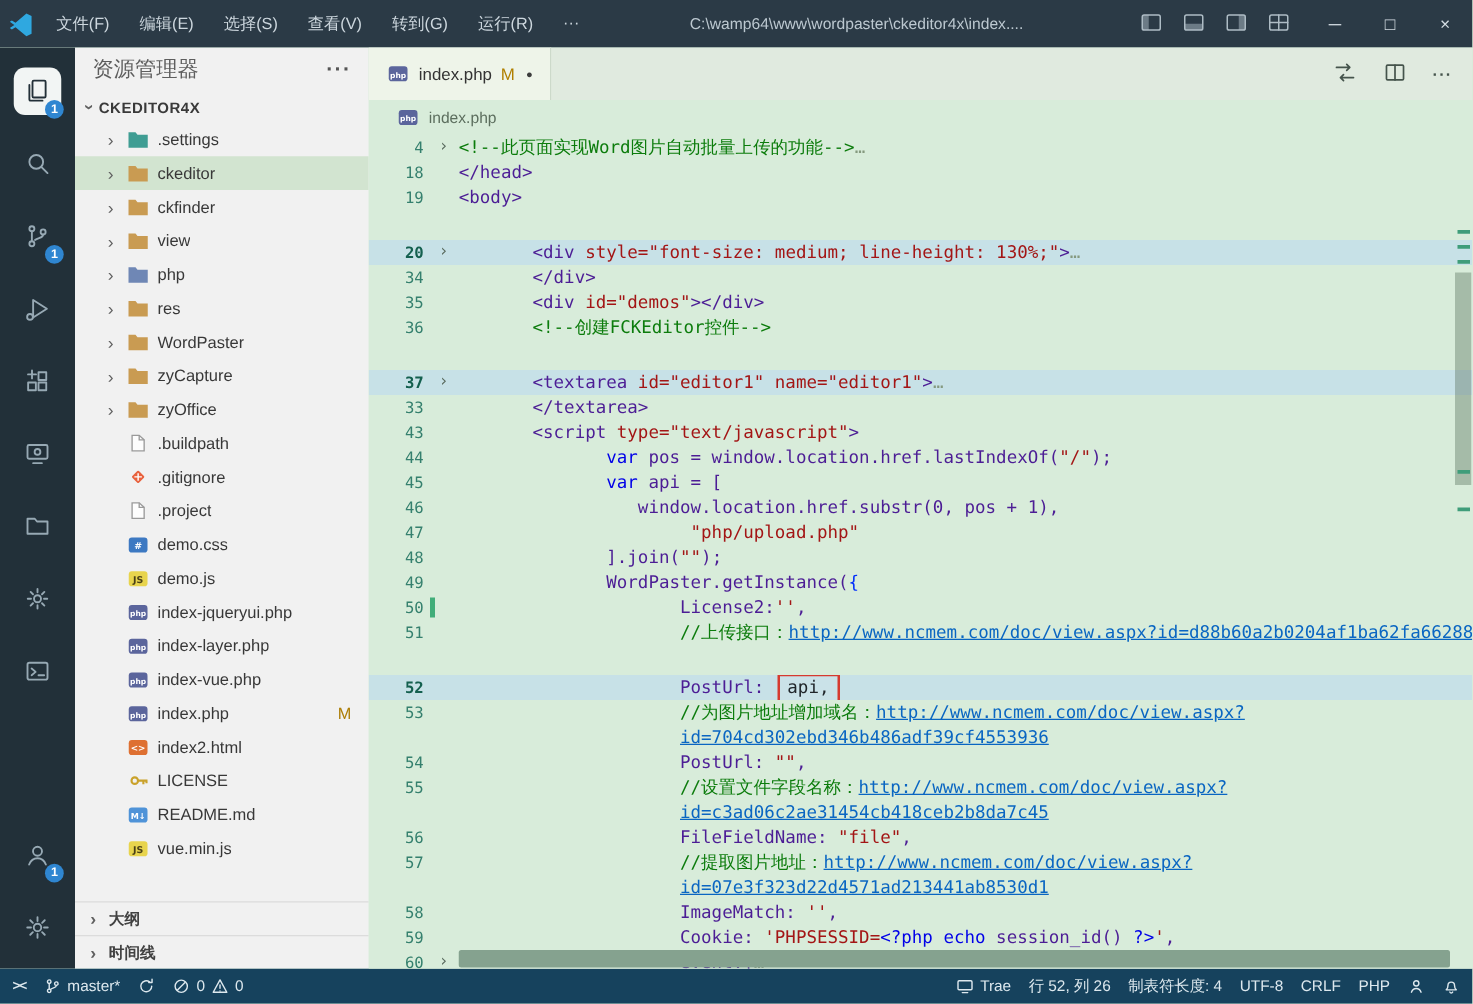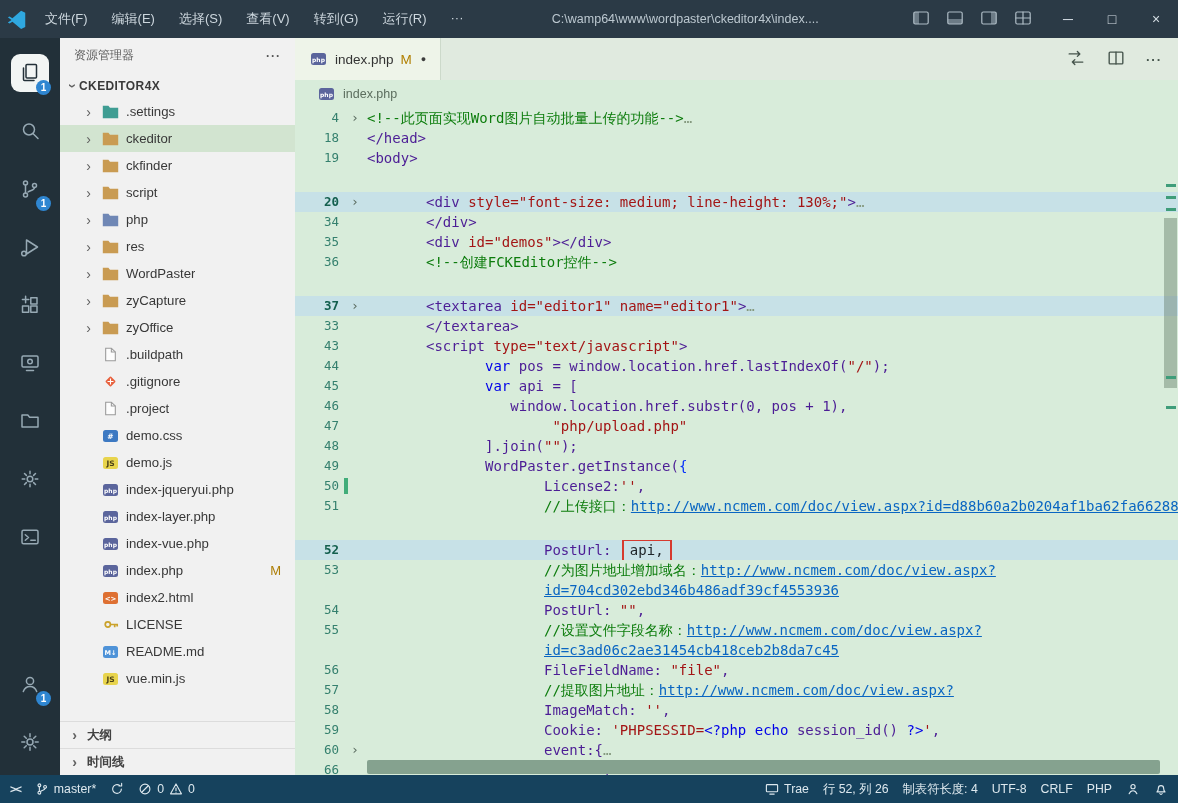--- a/index.html
+++ b/index.html
@@ -21,21 +21,21 @@
   .main { flex:1; display:flex; overflow:hidden; min-height:0; }
 
   .activitybar { width:60px; background:#223039; display:flex; flex-direction:column; align-items:center; padding-top:6px; flex:none; }
   .act-item { width:52px; height:58px; position:relative; display:flex; align-items:center; justify-content:center; color:#97a9b4; }
   .act-item .box { width:38px; height:38px; display:flex; align-items:center; justify-content:center; border-radius:9px; }
   .act-item.active .box { background:#f2f5f4; color:#233038; }
   .act-badge { position:absolute; right:5px; bottom:7px; min-width:15px; height:15px; border-radius:8px; background:#2f86d1; color:#fff; font-size:10px; display:flex; align-items:center; justify-content:center; font-weight:bold; }
   .act-bottom { margin-top:auto; margin-bottom:4px; }
 
   .sidebar { width:235px; background:#f1f1f1; color:#383838; display:flex; flex-direction:column; flex:none; overflow:hidden; }
-  .sb-header { height:35px; display:flex; align-items:center; padding:0 14px; color:#5e5e5e; font-size:12px; flex:none;text-align:center; }
+  .sb-header { height:35px; display:flex; align-items:center; padding:0 14px; color:#5e5e5e; font-size:17px; flex:none;text-align:center; }
   .sb-header .more { margin-left:auto; color:#555; letter-spacing:1px; font-weight:bold; }
   .root-row { display:flex; align-items:center; height:25px; font-weight:bold; font-size:12px; padding-left:6px; letter-spacing:.4px; color:#3a3a3a; }
   .tree-row { display:flex; align-items:center; height:27px; padding-left:22px; gap:6px; font-size:13.2px; }
   .tree-row.selected { background:#d2e4d0; }
   .chev { width:13px; color:#616161; font-size:14px; line-height:1; text-align:center; flex:none; }
   .chev.down { transform:rotate(90deg); }
   .t-icon { width:19px; display:flex; justify-content:center; align-items:center; flex:none; }
   .tree-label { white-space:nowrap; overflow:hidden; }
   .row-badge { margin-left:auto; margin-right:14px; color:#ad7e07; font-size:13px; }
   .sb-sections { margin-top:auto; }
@@ -270,21 +270,21 @@
             </span>
             <span class="tree-label">ckfinder</span>
           </div>
           <div class="tree-row">
             <span class="chev">›</span>
             <span class="t-icon">
               <svg width="17" height="14" viewBox="0 0 17 14">
                 <path d="M.8.8h5.6l1.6 2h8.2v10.4H.8z" fill="#c99b52"></path>
               </svg>
             </span>
-            <span class="tree-label">script</span>
+            <span class="tree-label">view</span>
           </div>
           <div class="tree-row">
             <span class="chev">›</span>
             <span class="t-icon">
               <svg width="17" height="14" viewBox="0 0 17 14">
                 <path d="M.8.8h5.6l1.6 2h8.2v10.4H.8z" fill="#6f87b5"></path>
               </svg>
             </span>
             <span class="tree-label">php</span>
           </div>
@@ -523,20 +523,21 @@
             <div class="code-row marked"><span class="ln">50</span><span class="fold"></span><span class="code-line" style="padding-left: 21ch;"><span class="t-d">License2:</span><span class="t-s">''</span><span class="t-d">,</span></span></div>
             <div class="code-row"><span class="ln">51</span><span class="fold"></span><span class="code-line" style="padding-left: 21ch;"><span class="t-c">//上传接口：</span><span class="t-a">http://www.ncmem.com/doc/view.aspx?id=d88b60a2b0204af1ba62fa6628820</span></span></div>
             <div class="code-row hl"><span class="ln">52</span><span class="fold"></span><span class="code-line" style="padding-left: 21ch;"><span class="t-d">PostUrl: </span><span class="t-x">api,</span></span></div>
             <div class="code-row"><span class="ln">53</span><span class="fold"></span><span class="code-line" style="padding-left: 21ch;"><span class="t-c">//为图片地址增加域名：</span><span class="t-a">http://www.ncmem.com/doc/view.aspx?</span></span></div>
             <div class="code-row"><span class="ln"></span><span class="fold"></span><span class="code-line" style="padding-left: 21ch;"><span class="t-a">id=704cd302ebd346b486adf39cf4553936</span></span></div>
             <div class="code-row"><span class="ln">54</span><span class="fold"></span><span class="code-line" style="padding-left: 21ch;"><span class="t-d">PostUrl: </span><span class="t-s">""</span><span class="t-d">,</span></span></div>
             <div class="code-row"><span class="ln">55</span><span class="fold"></span><span class="code-line" style="padding-left: 21ch;"><span class="t-c">//设置文件字段名称：</span><span class="t-a">http://www.ncmem.com/doc/view.aspx?</span></span></div>
             <div class="code-row"><span class="ln"></span><span class="fold"></span><span class="code-line" style="padding-left: 21ch;"><span class="t-a">id=c3ad06c2ae31454cb418ceb2b8da7c45</span></span></div>
             <div class="code-row"><span class="ln">56</span><span class="fold"></span><span class="code-line" style="padding-left: 21ch;"><span class="t-d">FileFieldName: </span><span class="t-s">"file"</span><span class="t-d">,</span></span></div>
             <div class="code-row"><span class="ln">57</span><span class="fold"></span><span class="code-line" style="padding-left: 21ch;"><span class="t-c">//提取图片地址：</span><span class="t-a">http://www.ncmem.com/doc/view.aspx?</span></span></div>
+            <div class="code-row"><span class="ln"></span><span class="fold"></span><span class="code-line" style="padding-left: 21ch;"><span class="t-a">id=07e3f323d22d4571ad213441ab8530d1</span></span></div>
             <div class="code-row"><span class="ln">58</span><span class="fold"></span><span class="code-line" style="padding-left: 21ch;"><span class="t-d">ImageMatch: </span><span class="t-s">''</span><span class="t-d">,</span></span></div>
             <div class="code-row"><span class="ln">59</span><span class="fold"></span><span class="code-line" style="padding-left: 21ch;"><span class="t-d">Cookie: </span><span class="t-s">'PHPSESSID=</span><span class="t-k">&lt;?php</span><span class="t-k"> echo</span><span class="t-d"> session_id() </span><span class="t-k">?&gt;</span><span class="t-s">'</span><span class="t-d">,</span></span></div>
             <div class="code-row"><span class="ln">60</span><span class="fold">›</span><span class="code-line" style="padding-left: 21ch;"><span class="t-d">event:{</span><span class="t-e">…</span></span></div>
             <div class="code-row"><span class="ln">66</span><span class="fold"></span><span class="code-line" style="padding-left: 28ch;"><span class="t-d">}</span></span></div>
             <div class="code-row"><span class="ln">67</span><span class="fold"></span><span class="code-line" style="padding-left: 14ch; margin-top: 48px;"><span class="t-d">});</span><span class="t-c">//加载控件</span></span></div>
             <div class="code-row"><span class="ln">68</span><span class="fold"></span><span class="code-line" style="padding-left: 0ch;"></span></div>
           </div>
         <div class="hscroll"></div>
         <div class="vscroll">
           <div class="vthumb"></div>

